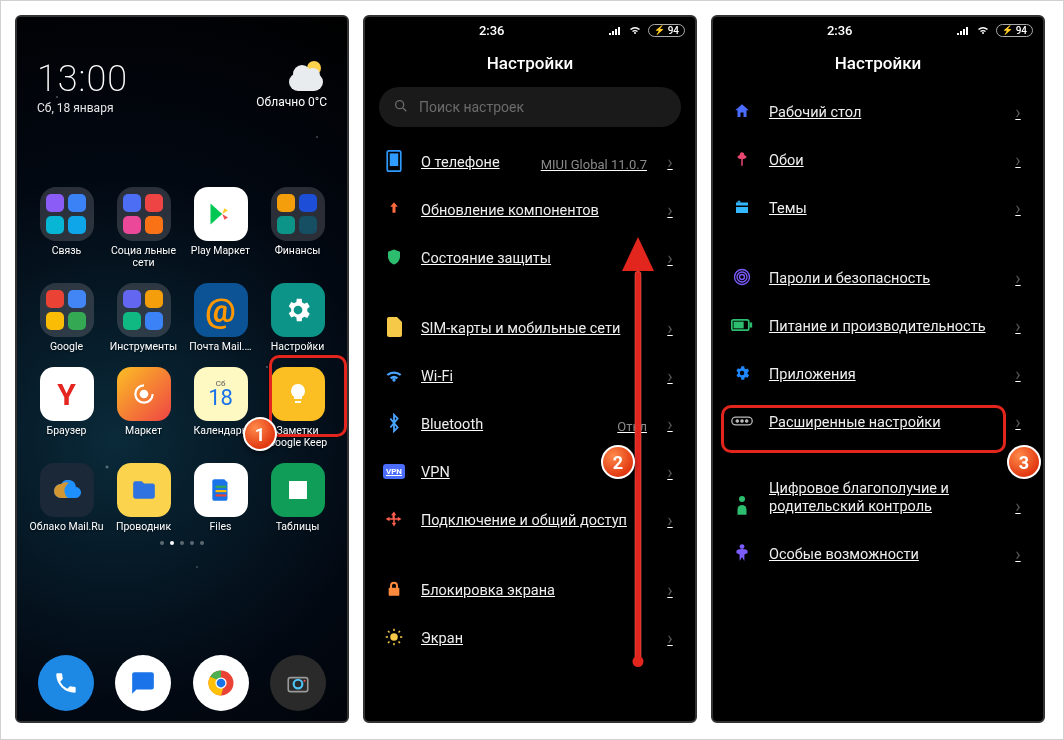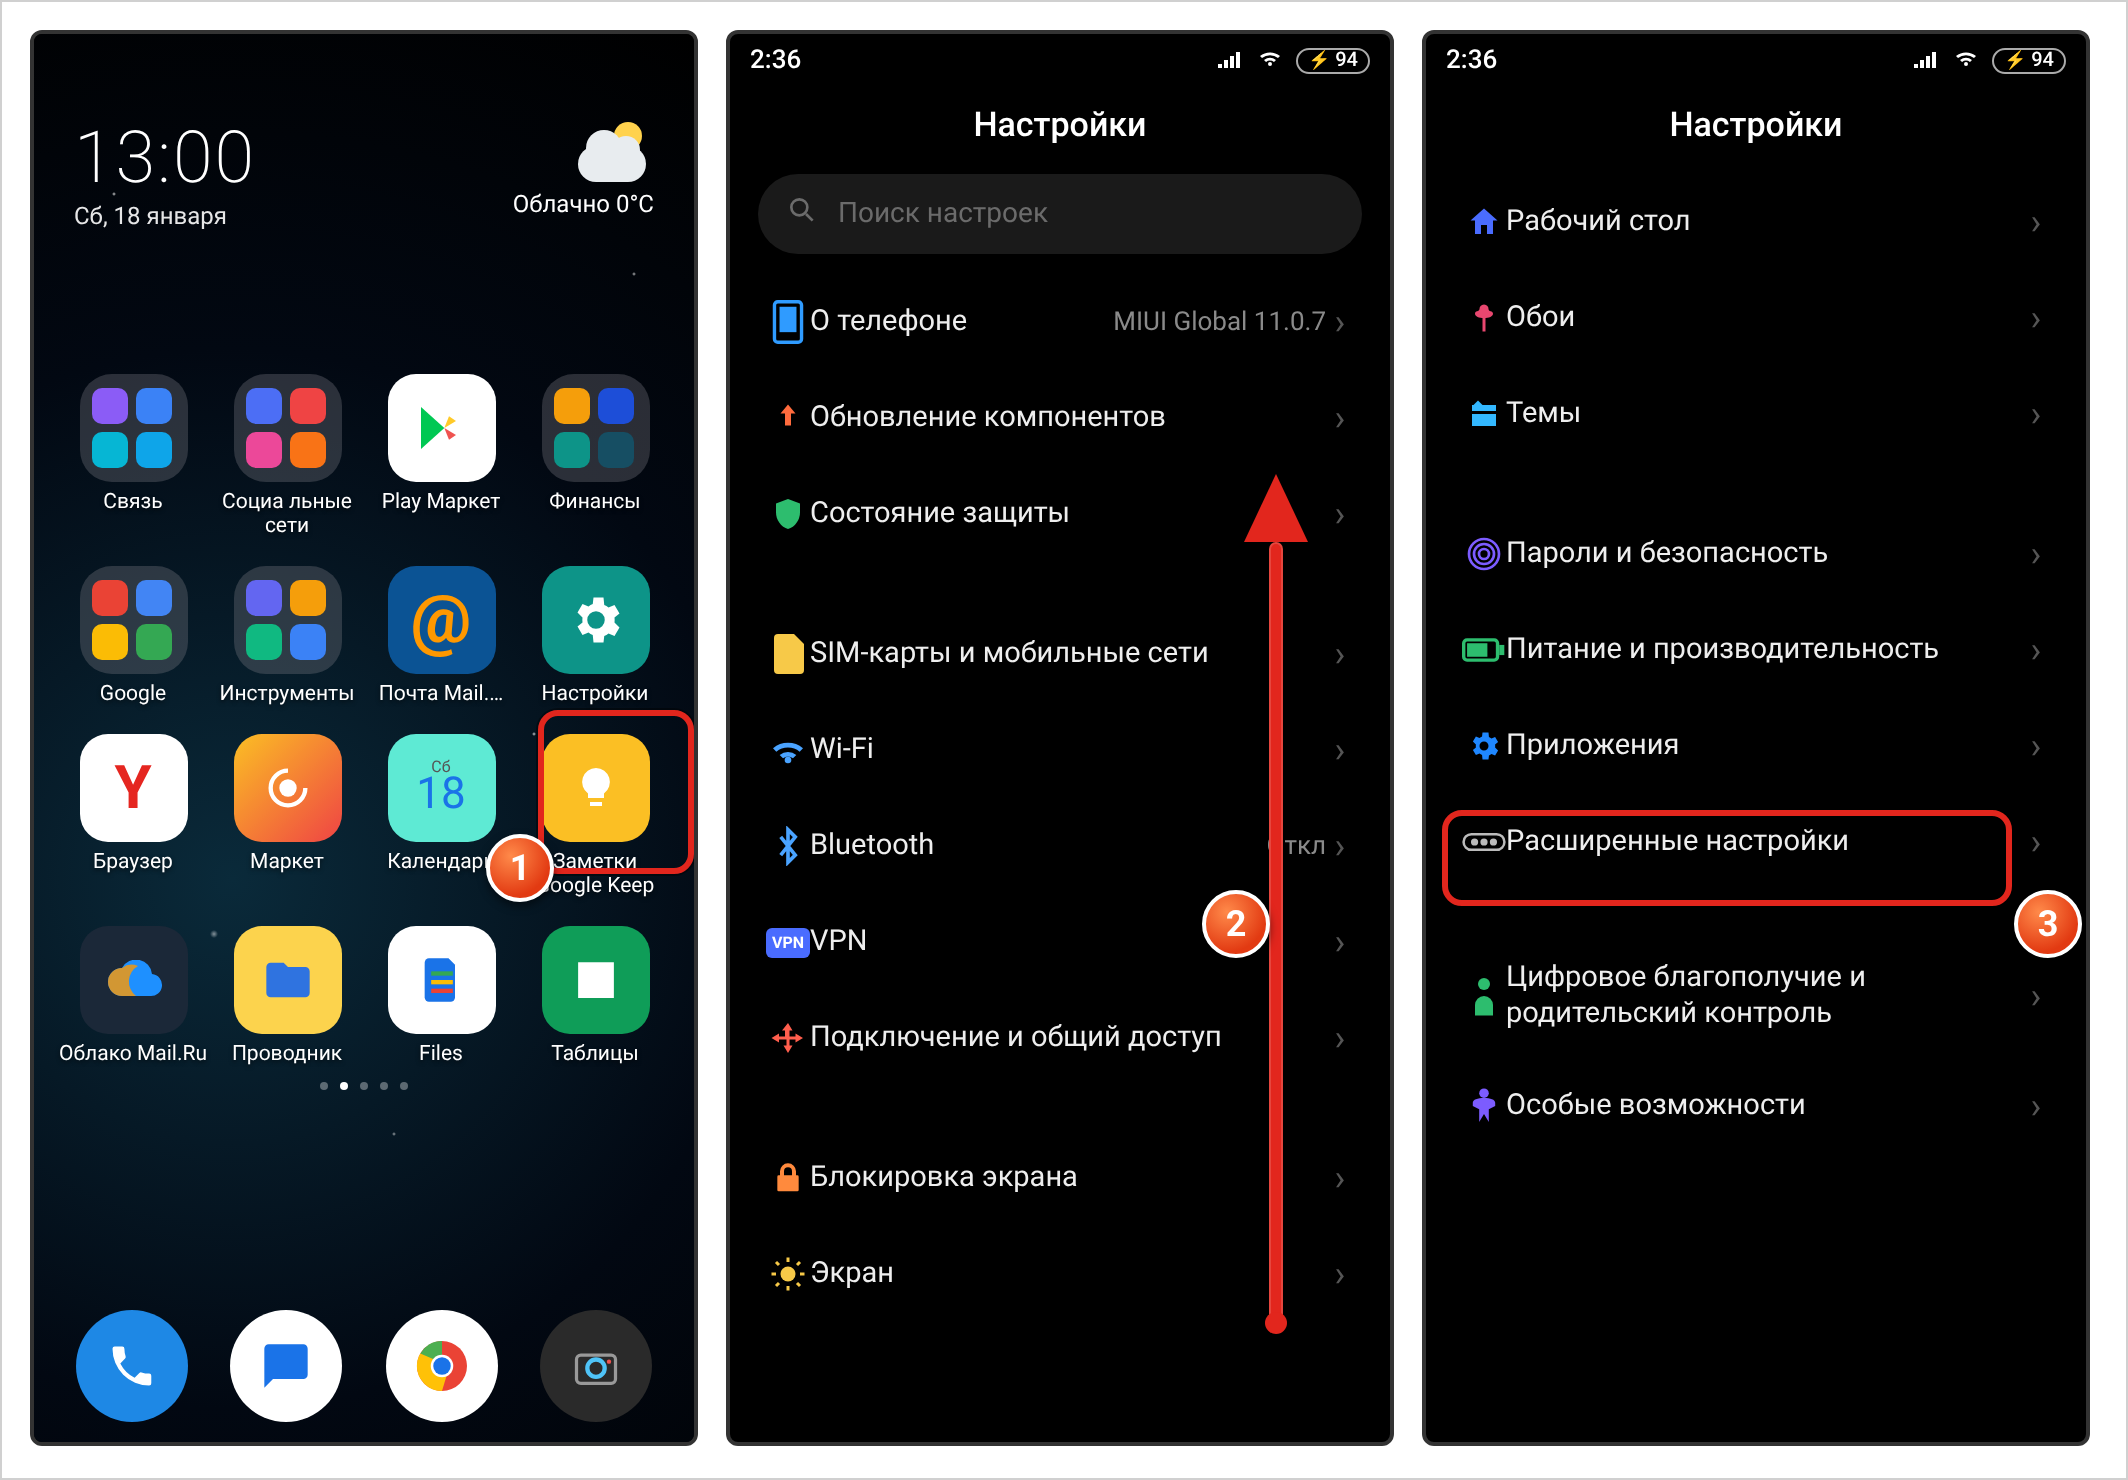--- a/index.html
+++ b/index.html
@@ -34,21 +34,21 @@
   
   .status-bar {
     height: 26px;
     display: flex;
     align-items: center;
     padding: 0 10px;
     font-size: 13px;
     font-weight: 500;
     color: #fff;
   }
-  .status-left { flex: 1; }
+  .status-left { flex: 1; text-align: center; }
   .status-right { display: flex; gap: 6px; align-items: center; }
   .sig-icon, .wifi-icon { display: inline-block; }
   .sig-icon svg, .wifi-icon svg { width: 14px; height: 10px; }
   .battery-pill {
     border: 1px solid #aaa;
     border-radius: 8px;
     font-size: 10px;
     padding: 0 5px;
     display:flex;
     align-items:center;
@@ -205,23 +205,25 @@
     padding: 0 14px;
     color: #6b6b6b;
     font-size: 14px;
     gap:10px;
   }
   .search-icon svg { width:16px; height:16px; }
 
   .settings-list { padding: 0 6px; }
   .row {
     display:flex;
-    align-items:center;
+    align-items:flex-end;
     padding: 13px 12px;
+    gap: 16px;
     position:relative;
+    text-decoration:underline;
   }
   .row .icon-slot {
     width: 22px; height:22px;
     display:flex; align-items:center; justify-content:center;
     flex-shrink:0;
   }
   .row-label {
     flex:1;
     font-size: 14.5px;
     color: #eee;
@@ -391,21 +393,21 @@
       <div class="app">
         <div class="app-icon" style="background:linear-gradient(135deg,#fbbf24,#ef4444)">
           <svg width="26" height="26" viewBox="0 0 24 24" fill="#fff">
               <circle cx="12" cy="12" r="4"></circle>
               <path d="M12 4a8 8 0 108 8" stroke="#fff" stroke-width="2" fill="none"></path>
             </svg>
         </div>
         <div class="app-label">Маркет</div>
       </div>
       <div class="app">
-        <div class="app-icon" style="background:#5eead4;flex-direction:column;color:#1a73e8">
+        <div class="app-icon" style="background:#fef9c3;flex-direction:column;color:#1a73e8">
           <div style="font-size:8px;color:#555;margin-bottom:-3px">Сб</div>
           <div style="font-size:22px;font-weight:400">18</div>
         </div>
         <div class="app-label">Календарь</div>
       </div>
       <div class="app">
         <div class="app-icon" style="background:#fbbf24">
           <svg width="24" height="24" viewBox="0 0 24 24" fill="#fff">
               <path d="M9 21h6v-2H9zm3-19a7 7 0 00-4 12.7V17h8v-2.3A7 7 0 0012 2z"></path>
             </svg>

